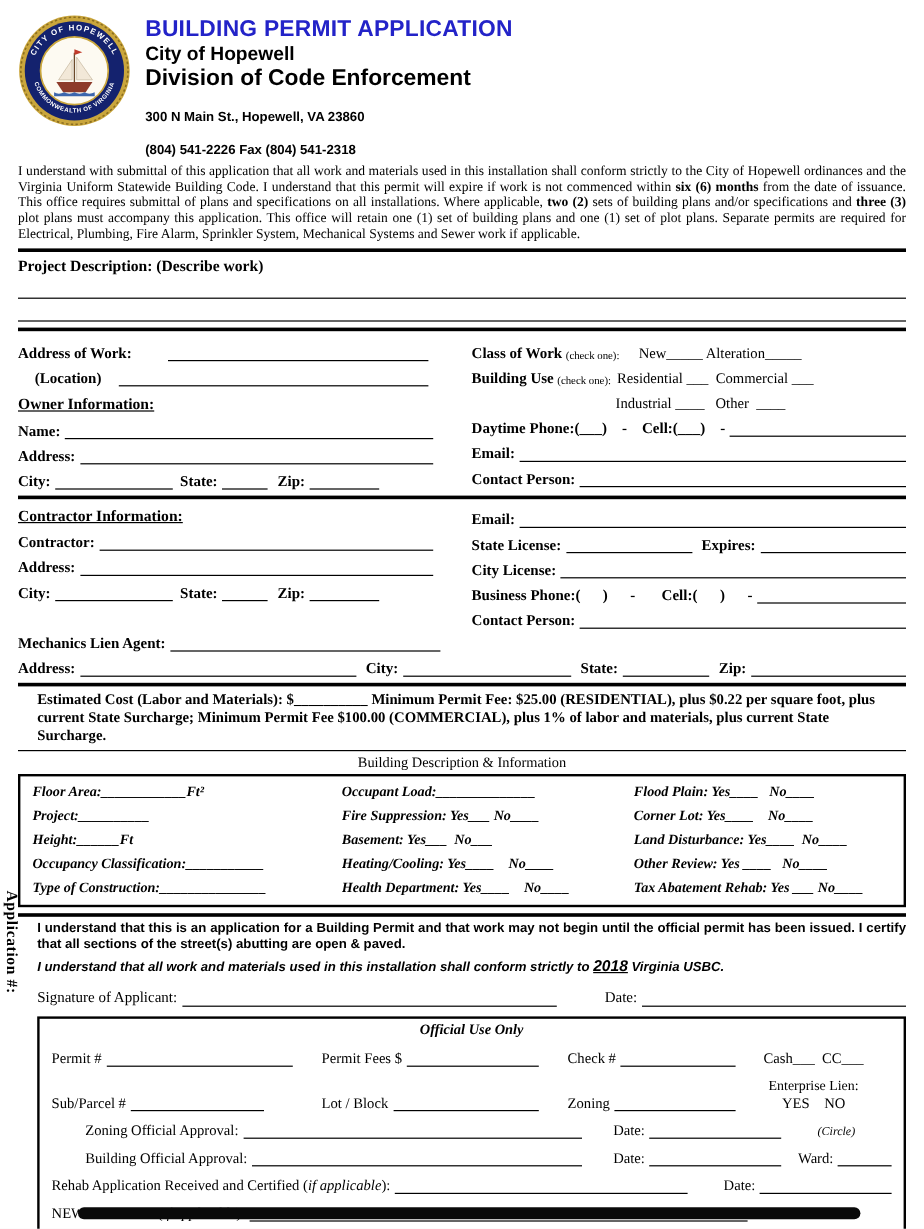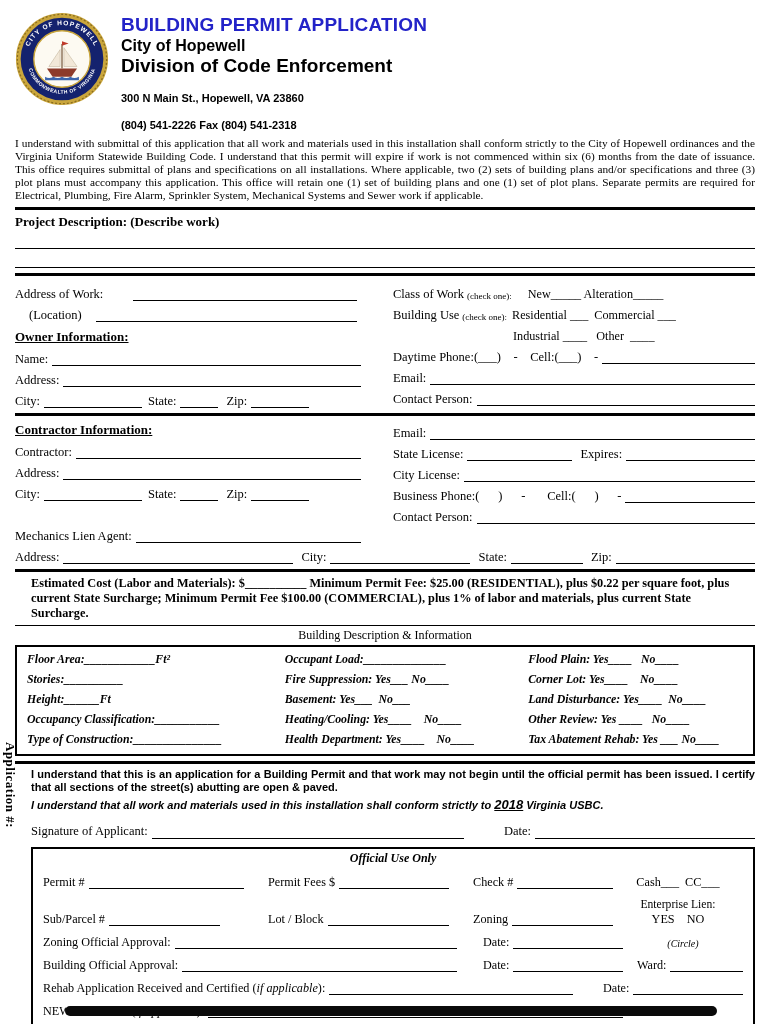--- a/index.html
+++ b/index.html
@@ -20,21 +20,21 @@
   .rule { height:3px; background:#000; margin:5px 0 4px; }
   .thin { border-top:1.5px solid #000; margin:4px 0 0; }
 
   .projrow { font-size:13px; font-weight:bold; margin-top:2px; }
   .wline { border-bottom:1.4px solid #000; height:19px; }
 
   .cols { display:flex; }
   .colL { flex:0 0 360px; }
   .colR { flex:1; padding-left:18px; }
   .frow { display:flex; align-items:flex-end; margin-top:5px; min-height:16px; }
-  .lbl { font-weight:normal; font-size:12.5px; white-space:pre; line-height:1.15; }
+  .lbl { font-weight:bold; font-size:12.5px; white-space:pre; line-height:1.15; }
   .txt { font-size:12.2px; white-space:pre; line-height:1.15; }
   .i { font-style:italic; }
   .small { font-size:9px; font-weight:normal; padding-left:3px; white-space:pre; }
   .ln { flex:1 1 auto; border-bottom:1.3px solid #000; height:14px; margin-left:4px; min-width:14px; }
   .fix { flex:0 0 auto; }
   .sechead { font-weight:bold; font-size:13px; text-decoration:underline; margin-top:7px; }
   .ind { padding-left:14px; }
 
   .cost { font-weight:bold; font-size:12.3px; line-height:1.22; margin:3px 16px 0; }
   .bdititle { text-align:center; font-size:12px; margin-top:2px; }
@@ -47,21 +47,21 @@
   .certp { margin:2px 0 0; font-weight:bold; font-size:11px; line-height:1.18; text-align:justify; }
   .certp2 { margin:3px 0 0; font-weight:bold; font-style:italic; font-size:11px; }
   .y2018 { font-size:13px; text-decoration:underline; }
   .sigrow { display:flex; align-items:flex-end; margin-top:12px; font-family:"Liberation Serif", serif; font-size:12.5px; }
 
   .obox { border:2px solid #000; margin:8px 0 0 16px; padding:2px 10px 10px; font-size:12.2px; }
   .otitle { text-align:center; font-weight:bold; font-style:italic; font-size:12px; }
   .orow { display:flex; align-items:flex-end; margin-top:9px; }
   .ocell { display:flex; align-items:flex-end; }
   .oc1 { flex:0 0 225px; } .oc2 { flex:0 0 205px; } .oc3 { flex:0 0 140px; }
-  .oc4 { flex:1 1 auto; } .ocomb { flex:0 0 440px; }
+  .oc4 { flex:1 1 auto; } .ocomb { flex:0 0 440px;margin-left:28px; }
   .oln { flex:1 1 auto; border-bottom:1.2px solid #000; height:12px; margin-left:4px; min-width:12px; }
   .ez { flex-direction:column; align-items:center; line-height:1.2; }
   .eztop { font-size:11.6px; white-space:pre; }
   .circle { font-style:italic; font-size:10px; flex:1; text-align:center; }
 
   .vlabel { position:absolute; left:2px; top:742px; writing-mode:vertical-rl;
             font-weight:bold; font-size:13px; letter-spacing:0.5px; }
   .botbar { position:absolute; left:65px; top:1006px; width:652px; height:10px;
             background:#0a0a0a; border-radius:5px; }
 </style>
@@ -241,21 +241,21 @@
 
   <p class="cost">Estimated Cost (Labor and Materials):  $__________ Minimum Permit Fee:  $25.00 (RESIDENTIAL), plus $0.22 per square foot, plus current State Surcharge; Minimum Permit Fee $100.00 (COMMERCIAL), plus 1% of labor and materials, plus current State Surcharge.</p>
 
   <div class="thin"></div>
   <div class="bdititle">Building Description &amp; Information</div>
 
   <div class="bdibox">
     <div class="bdicell">Floor Area:____________Ft²</div>
     <div class="bdicell">Occupant Load:______________</div>
     <div class="bdicell">Flood Plain: Yes____   No____</div>
-    <div class="bdicell">Stories:__________</div>
+    <div class="bdicell">Project:__________</div>
     <div class="bdicell">Fire Suppression: Yes___ No____</div>
     <div class="bdicell">Corner Lot: Yes____    No____</div>
     <div class="bdicell">Height:______Ft</div>
     <div class="bdicell">Basement: Yes___  No___</div>
     <div class="bdicell">Land Disturbance: Yes____  No____</div>
     <div class="bdicell">Occupancy Classification:___________</div>
     <div class="bdicell">Heating/Cooling: Yes____    No____</div>
     <div class="bdicell">Other Review: Yes ____   No____</div>
     <div class="bdicell">Type of Construction:_______________</div>
     <div class="bdicell">Health Department: Yes____    No____</div>

